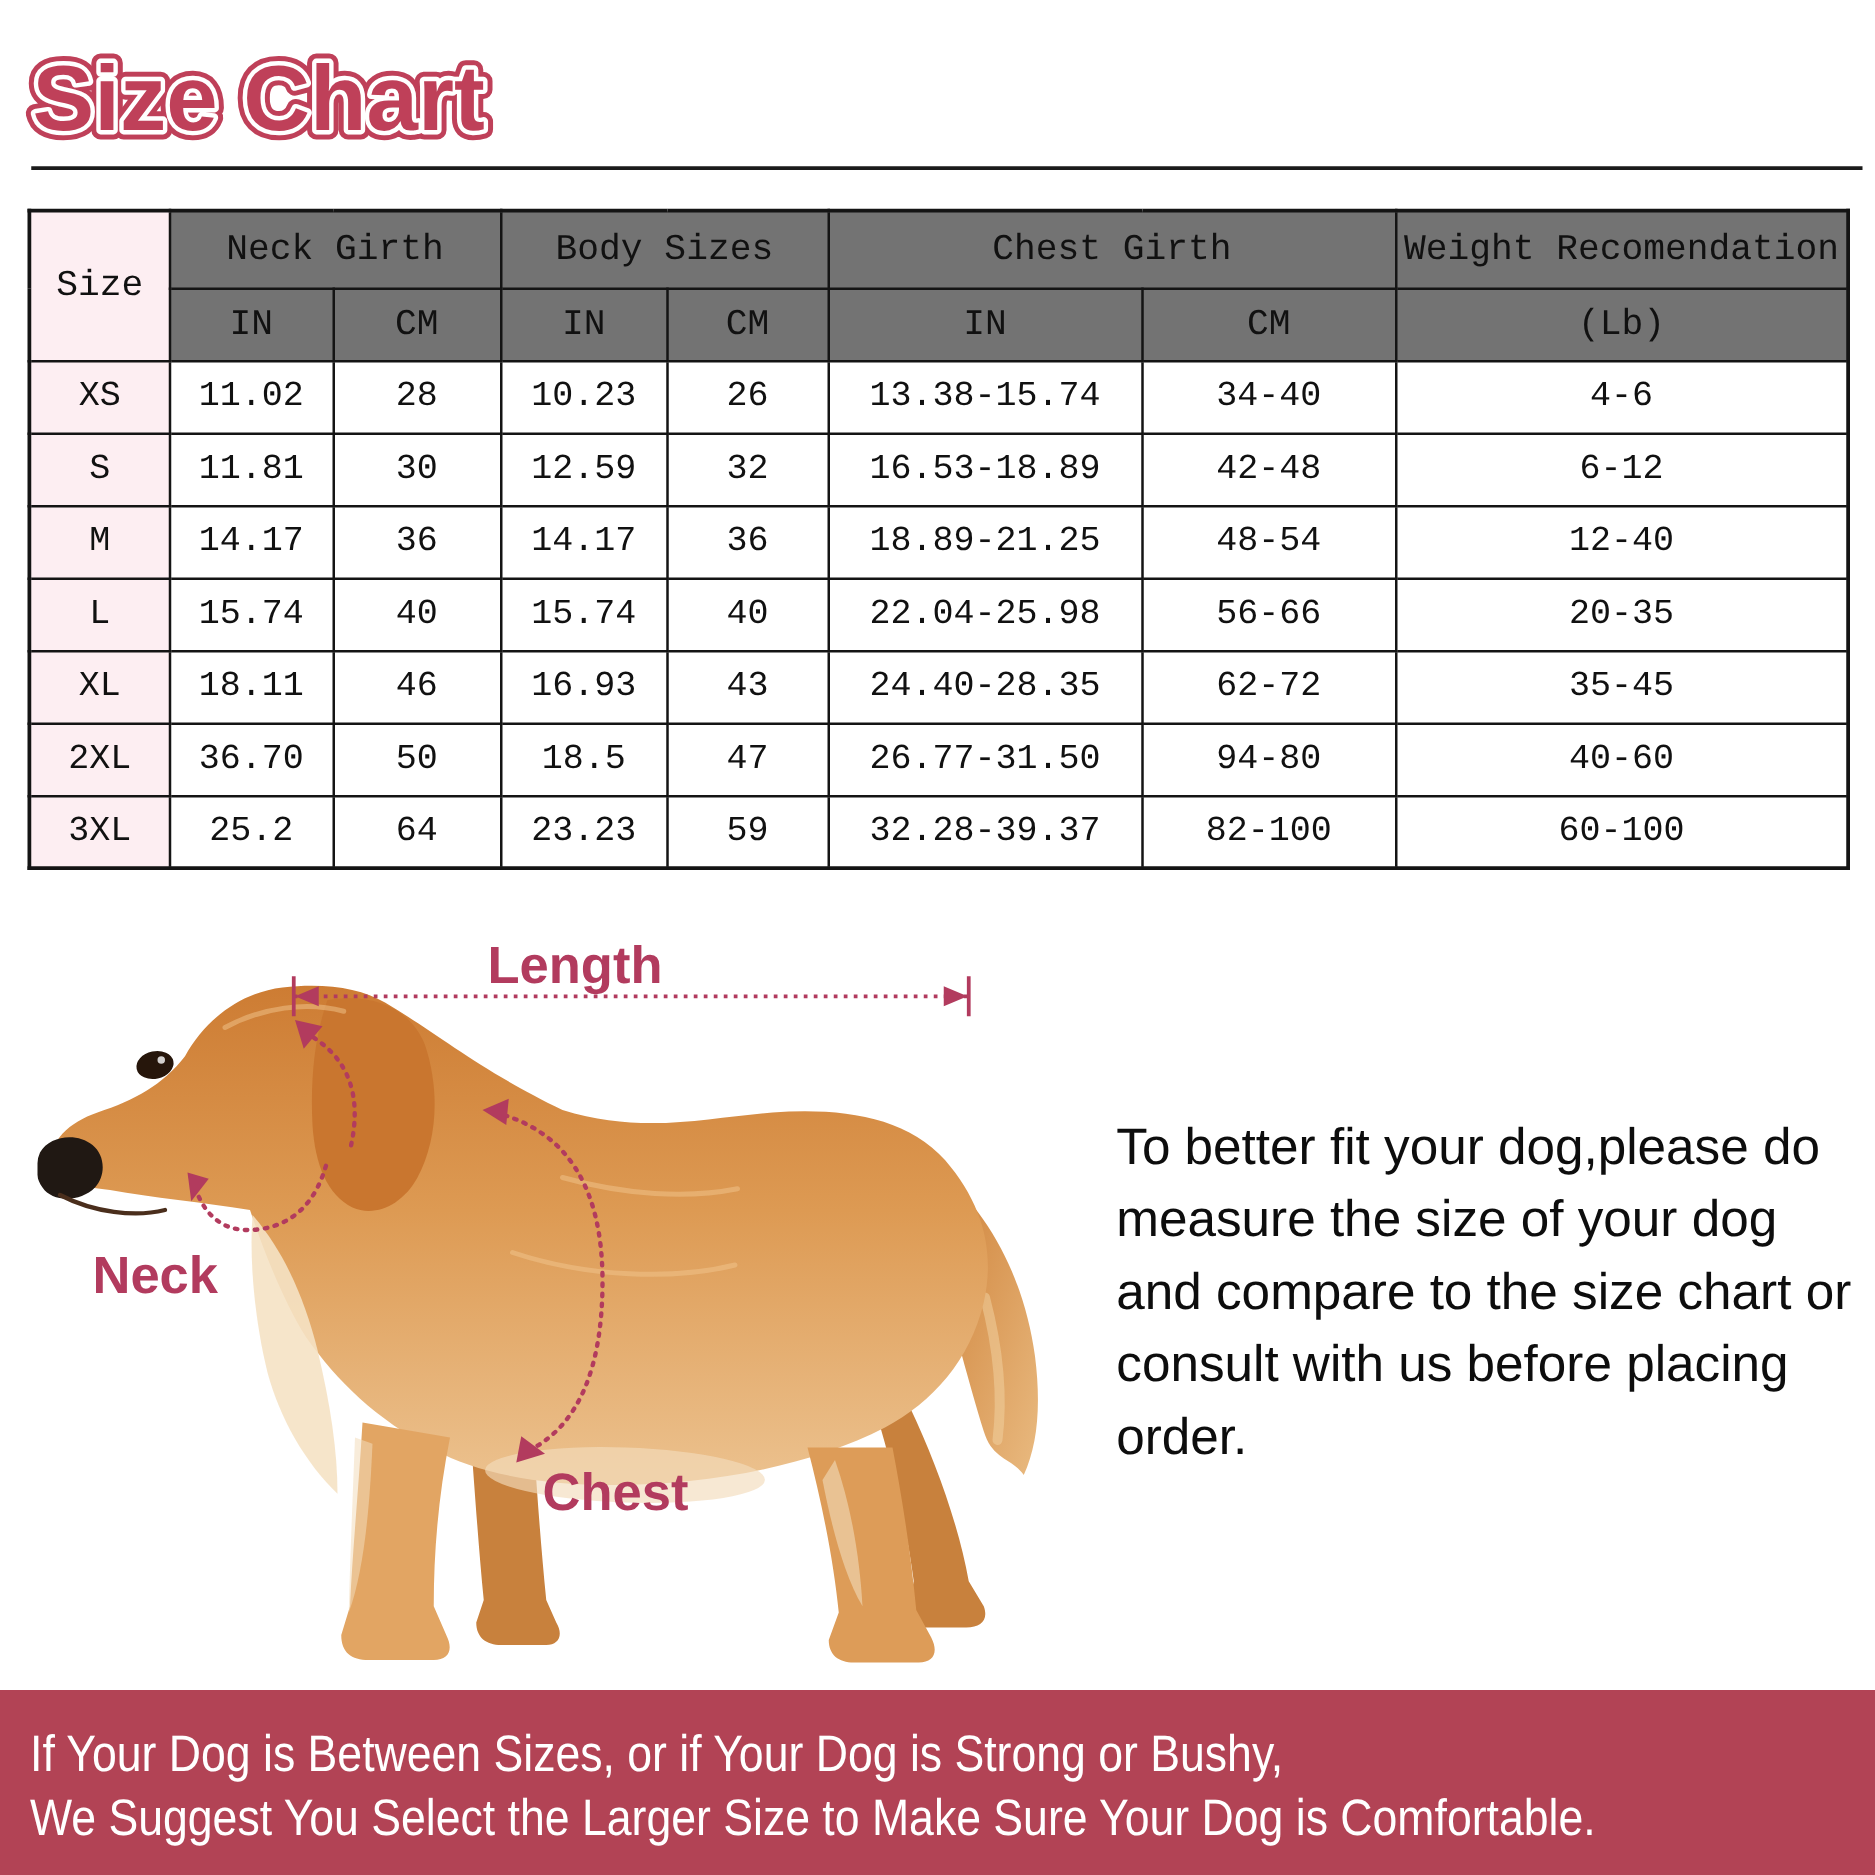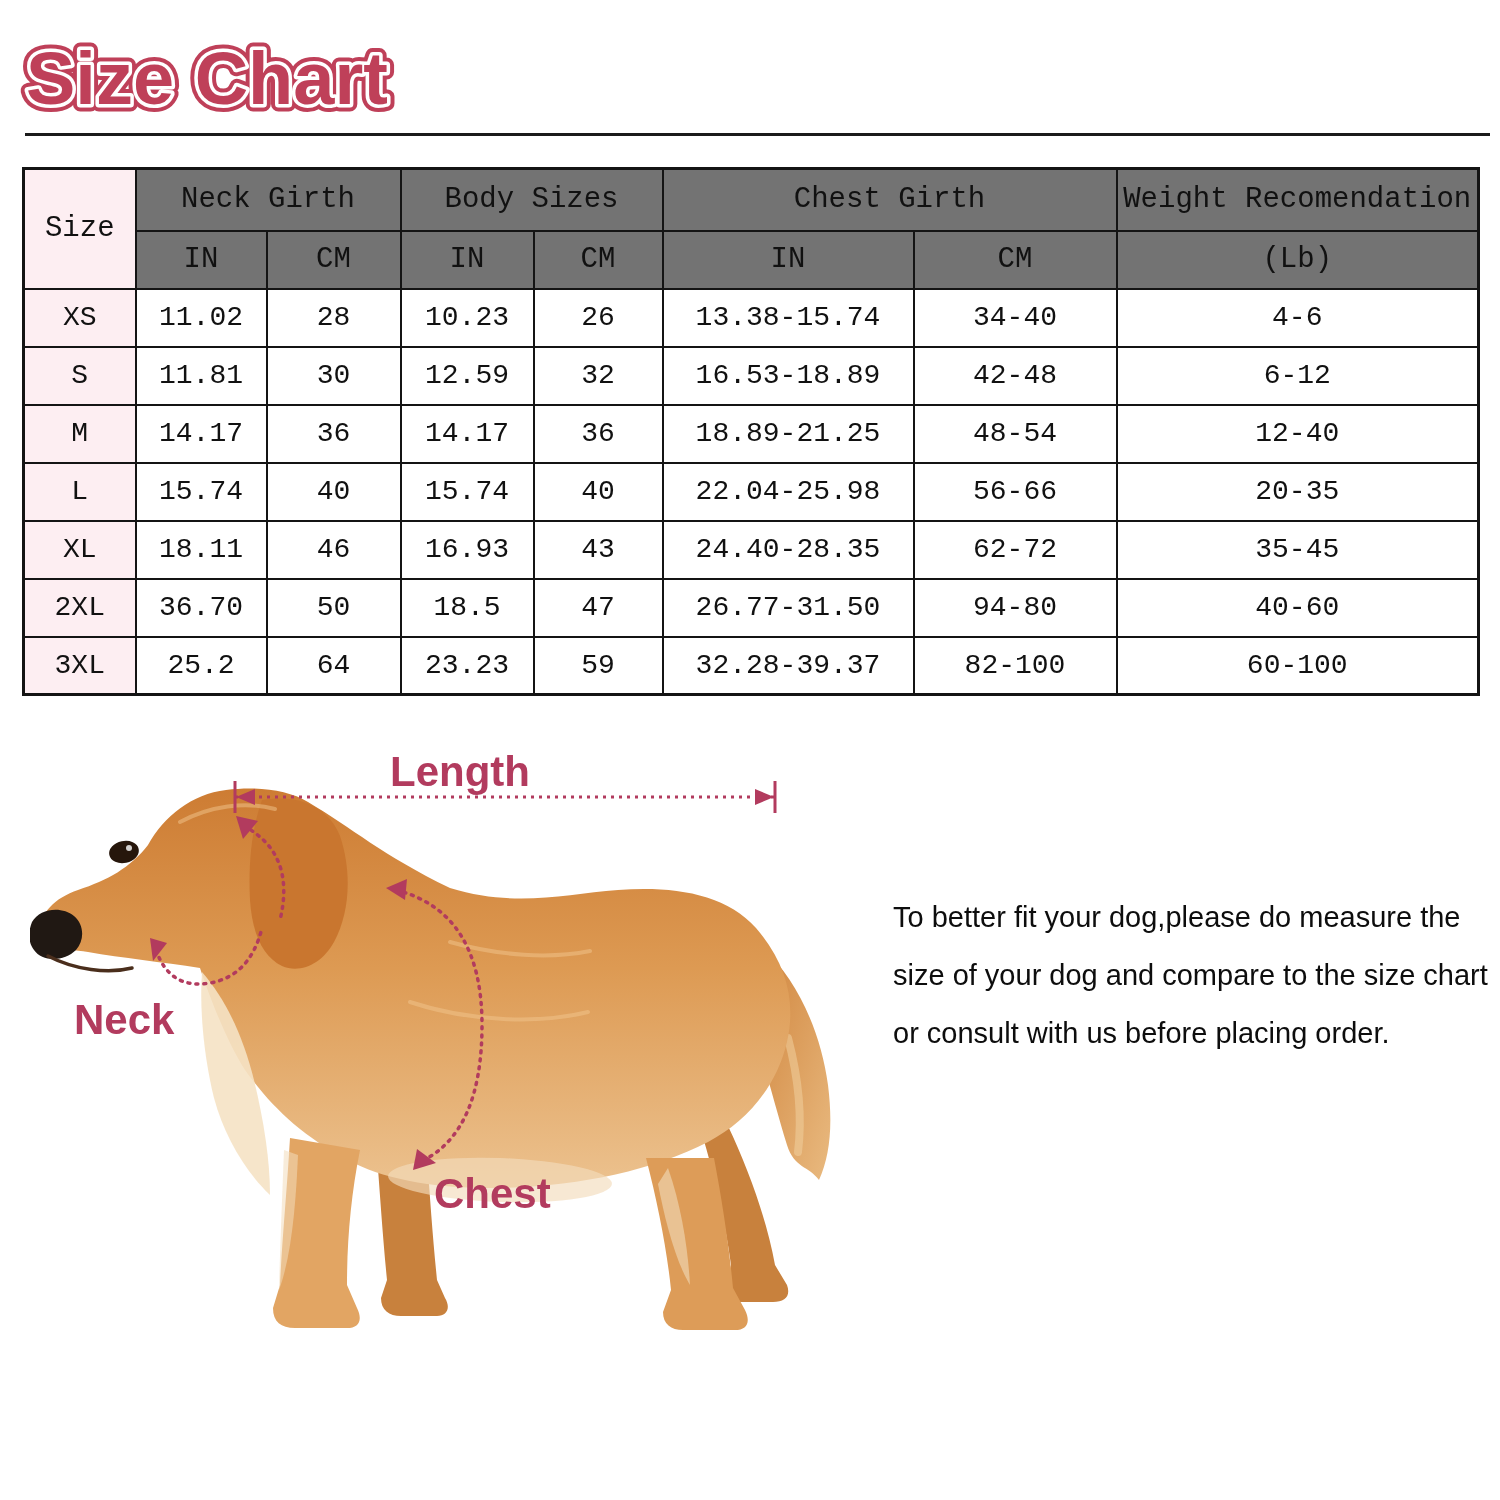--- a/index.html
+++ b/index.html
@@ -23,21 +23,21 @@
   table.size-table thead th { background:#737373; font-size:29px; }
   table.size-table td.size-col, table.size-table th.size-col { background:#fdeef2; }
   tr.hrow1 { height:62px; }
   tr.hrow2 { height:58px; }
   tbody tr { height:58px; }
 
   .dog-svg { position:absolute; left:30px; top:740px; }
 
   .note {
     position:absolute; left:893px; top:888px; width:596px;
-    font-size:29px; line-height:58px; color:#0d0d0d;
+    font-size:41px; line-height:58px; color:#0d0d0d;
   }
 
   .footer {
     position:absolute; left:0; top:1352px; width:1500px; height:148px;
     background:#b24355;
   }
   .footer-inner {
     position:absolute; left:24px; top:26px; color:#ffffff;
     font-size:41px; line-height:51px; white-space:nowrap;
     transform:scaleX(0.87); transform-origin:left top;
@@ -231,14 +231,20 @@
     <g fill="#b23b5e" stroke="#b23b5e">
       <path d="M 366,150 Q 452,172 452,285 Q 452,390 394,420" fill="none" stroke-width="3.5" stroke-dasharray="2,6" stroke-linecap="round"></path>
       <polygon points="356,148 377,139 375,160" stroke="none"></polygon>
       <polygon points="383,430 387,409 406,423" stroke="none"></polygon>
       <text x="404" y="468" font-family="Liberation Sans, sans-serif" font-size="42" font-weight="bold" stroke="none">Chest</text>
     </g>
   </svg>
 
   <div class="note">To better fit your dog,please do measure the size of your dog and compare to the size chart or consult with us before placing order.</div>
 
+  <div class="footer">
+    <div class="footer-inner">
+      <div>If Your Dog is Between Sizes, or if Your Dog is Strong or Bushy,</div>
+      <div>We Suggest You Select the Larger Size to Make Sure Your Dog is Comfortable.</div>
+    </div>
+  </div>
 
 </div>
 
 </body></html>

